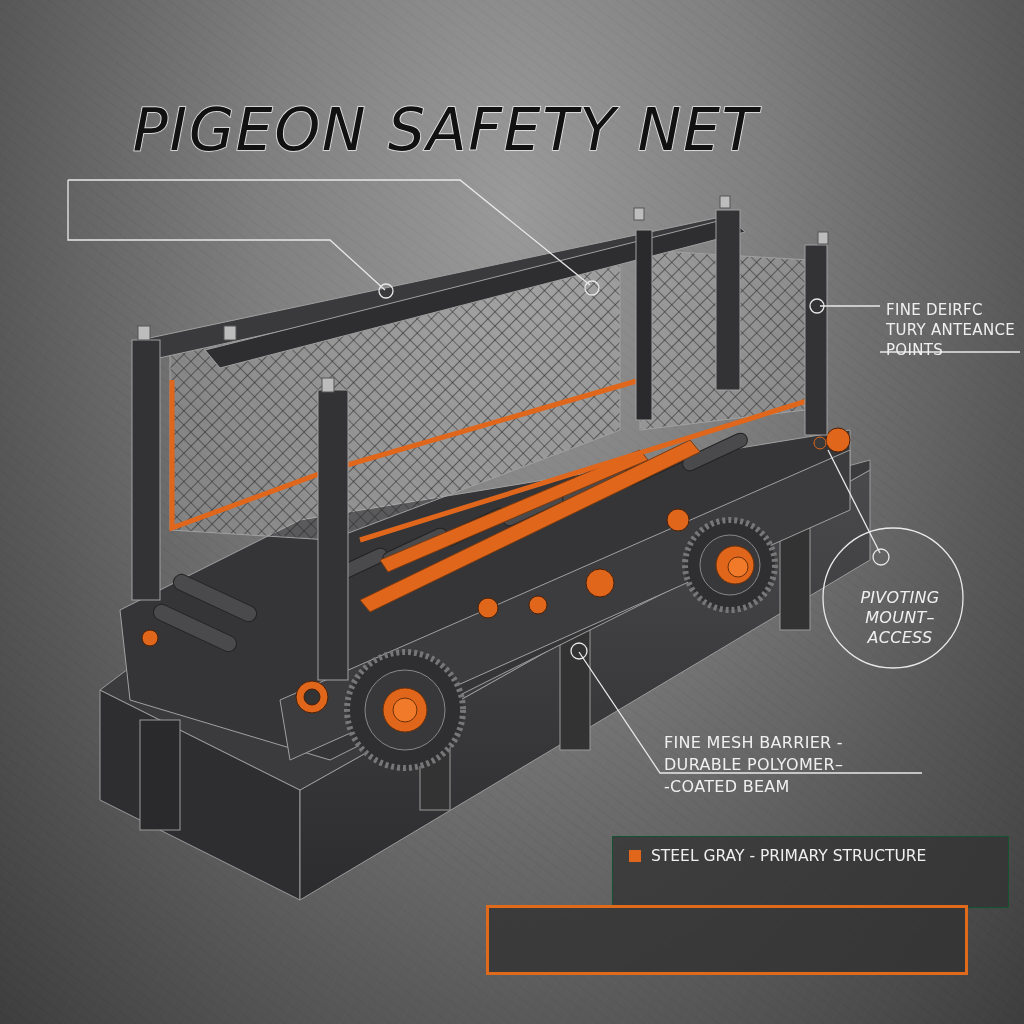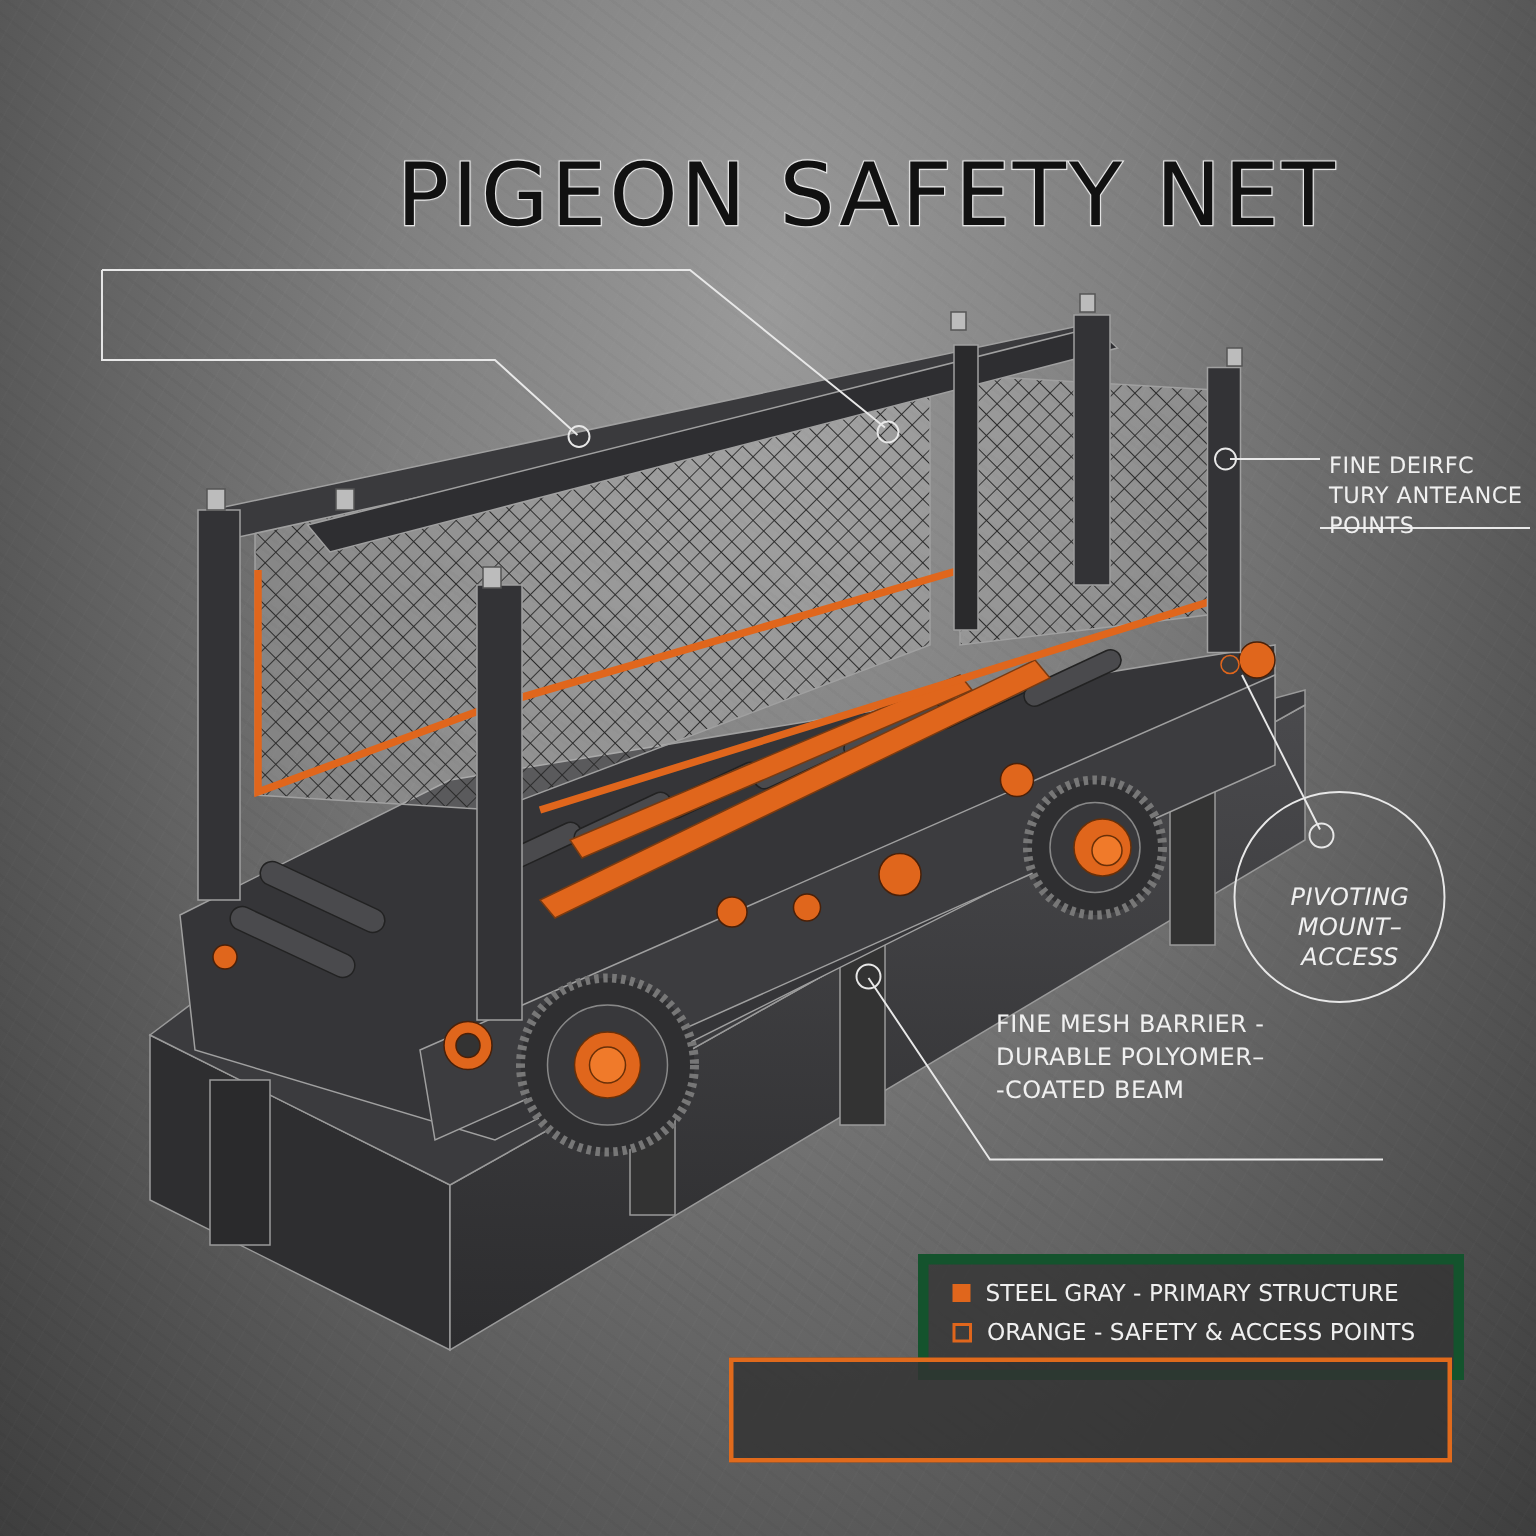--- a/index.html
+++ b/index.html
@@ -5,32 +5,32 @@
   html, body { margin:0; padding:0; }
   body { width:1024px; height:1024px; overflow:hidden; position:relative;
          font-family: "DejaVu Sans", "Liberation Sans", sans-serif; }
   .bg { position:absolute; inset:0;
         background: radial-gradient(ellipse at 50% 20%, #9a9a9a 0%, #7f7f7f 35%, #5a5a5a 70%, #3e3e3e 100%); }
   .bg-tex { position:absolute; inset:0; opacity:.35;
         background:
           repeating-linear-gradient(37deg, rgba(0,0,0,.06) 0 2px, transparent 2px 9px),
           repeating-linear-gradient(-61deg, rgba(255,255,255,.04) 0 1px, transparent 1px 13px); }
   svg.art { position:absolute; left:0; top:0; }
-  .title { position:absolute; left:0; width:892px; top:96px; text-align:right;
+  .title { position:absolute; left:0; width:892px; top:96px; text-align:center;
            font-size:58px; letter-spacing:2px; color:#111;
            -webkit-text-stroke:1.5px #e8e8e8; paint-order:stroke fill;
-           text-shadow: 0 0 2px #ddd; }
+           text-shadow: 0 0 2px #ddd; font-style: italic; }
   .label { position:absolute; color:#f0f0f0; font-size:16px; line-height:22px; letter-spacing:.3px; }
   .label span { display:block; }
   .callout-beam { left:88px; top:192px; }
   .callout-steel { left:886px; top:300px; font-size:15px; line-height:20px; }
   .callout-pivot { left:830px; top:588px; width:140px; text-align:center; font-size:16px; line-height:20px;font-style:italic; }
-  .callout-mesh { left:664px; top:672px; font-size:16px; line-height:22px; }
+  .callout-mesh { left:664px; top:732px; font-size:16px; line-height:22px; }
   .legend { position:absolute; left:612px; top:836px; width:350px; height:70px;
-            border:7px solid #14532d; background:rgba(50,50,50,.78); }
+            border:1px solid #14532d; background:rgba(50,50,50,.78);padding-left:45px; }
   .legend-row { position:absolute; left:16px; color:#f0f0f0; font-size:15.5px; display:flex; align-items:center; gap:10px; }
   .sw { width:12px; height:12px; display:inline-block; }
   .sw.fill { background:#e0661c; }
   .sw.hollow { border:2px solid #e0661c; width:9px; height:9px; }
   .function { position:absolute; left:486px; top:905px; width:476px; height:64px;
               border:3px solid #e06a1c; background:rgba(50,50,50,.82); }
   .function-text { position:absolute; left:18px; top:10px; color:#f0f0f0; font-size:17px; line-height:23px; letter-spacing:.2px; }
 </style>
 </head>
 <body>
@@ -167,22 +167,18 @@
   <span>FINE MESH BARRIER -</span>
   <span>DURABLE POLYOMER–</span>
   <span>-COATED BEAM</span>
 </div>
 
 <div class="legend">
   <div class="legend-row" style="top:10px;">
     <span class="sw fill"></span>
     <span>STEEL GRAY - PRIMARY STRUCTURE</span>
   </div>
-  <div class="legend-row" style="top:36px;">
-    <span class="sw hollow"></span>
-    <span>ORANGE - SAFETY &amp; ACCESS POINTS</span>
-  </div>
 </div>
 
 <div class="function">
   <div class="function-text">
   </div>
 </div>
 
 </body></html>

